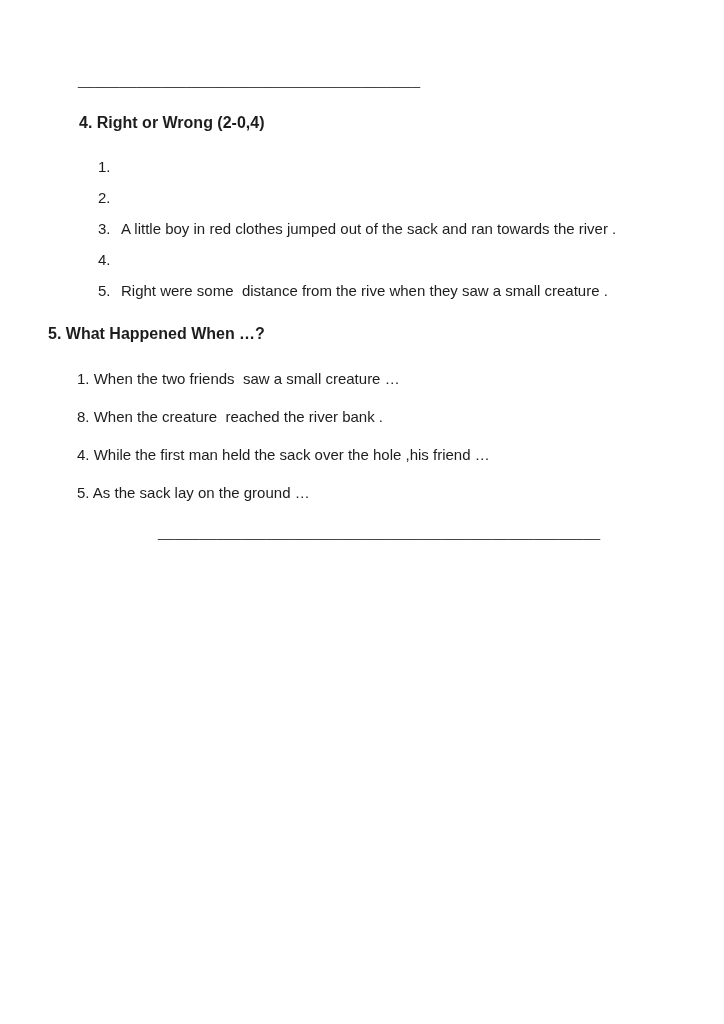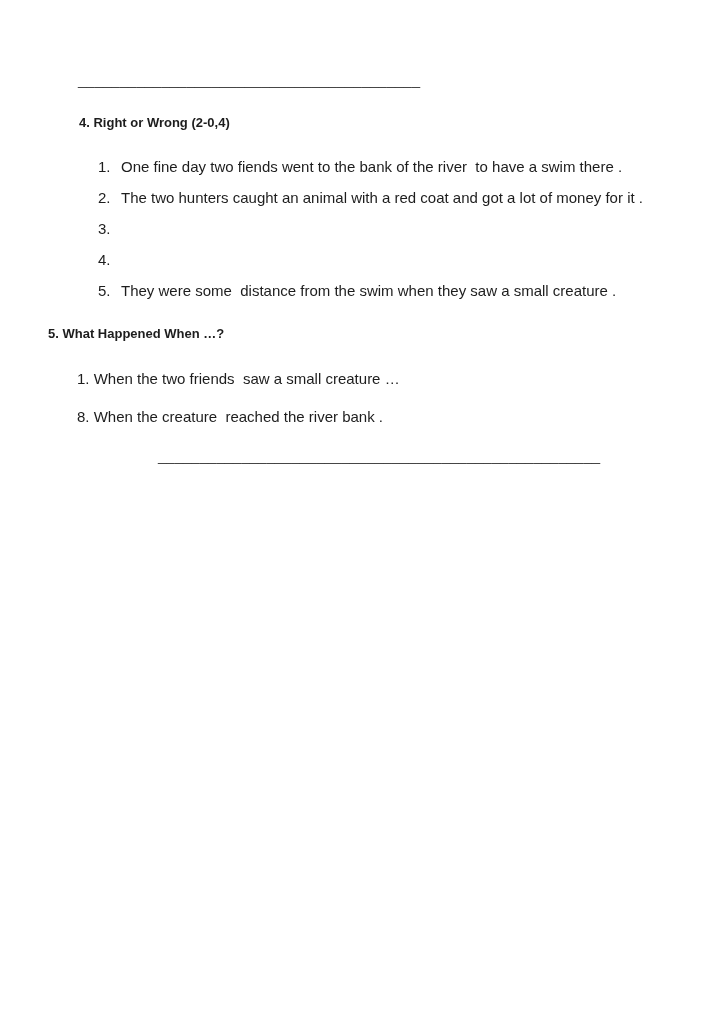--- a/index.html
+++ b/index.html
@@ -24,21 +24,21 @@
     letter-spacing: 0;
     white-space: pre;
   }
   .name-line {
     margin: 72px 0 0 78px;
   }
   .answer-line {
     margin: 21px 0 12px 158px;
   }
   .section-heading {
-    font-size: 13px;
+    font-size: 16px;
     font-weight: 700;
     line-height: 20px;
     margin: 0;
     white-space: pre;
   }
   .heading-4 {
     margin: 26px 0 0 79px;
   }
   .heading-5 {
     margin: 23px 0 0 48px;
@@ -72,38 +72,39 @@
 
 <div class="page">
 
   <div class="write-line name-line">_________________________________________</div>
 
   <div class="section-heading heading-4">4. Right or Wrong (2-0,4)</div>
 
   <ol class="s4-list">
     <li class="s4-item">
       <span class="item-number">1.</span>
-      <span class="item-text">One fine day two fiends went to the bank of the river  to have a swim there .</span>
     </li>
     <li class="s4-item">
       <span class="item-number">2.</span>
-      <span class="item-text">The two hunters caught an animal with a red coat and got a lot of money for it .</span>
     </li>
     <li class="s4-item">
       <span class="item-number">3.</span>
+      <span class="item-text">A little boy in red clothes jumped out of the sack and ran towards the river .</span>
     </li>
     <li class="s4-item">
       <span class="item-number">4.</span>
     </li>
     <li class="s4-item">
       <span class="item-number">5.</span>
-      <span class="item-text">They were some  distance from the swim when they saw a small creature .</span>
+      <span class="item-text">Right were some  distance from the rive when they saw a small creature .</span>
     </li>
   </ol>
 
   <div class="section-heading heading-5">5. What Happened When …?</div>
 
   <div class="s5-item first">1. When the two friends  saw a small creature …</div>
   <div class="s5-item">8. When the creature  reached the river bank .</div>
+  <div class="s5-item">4. While the first man held the sack over the hole ,his friend …</div>
+  <div class="s5-item">5. As the sack lay on the ground …</div>
 
   <div class="write-line answer-line">_____________________________________________________</div>
 
 </div>
 
 </body></html>

